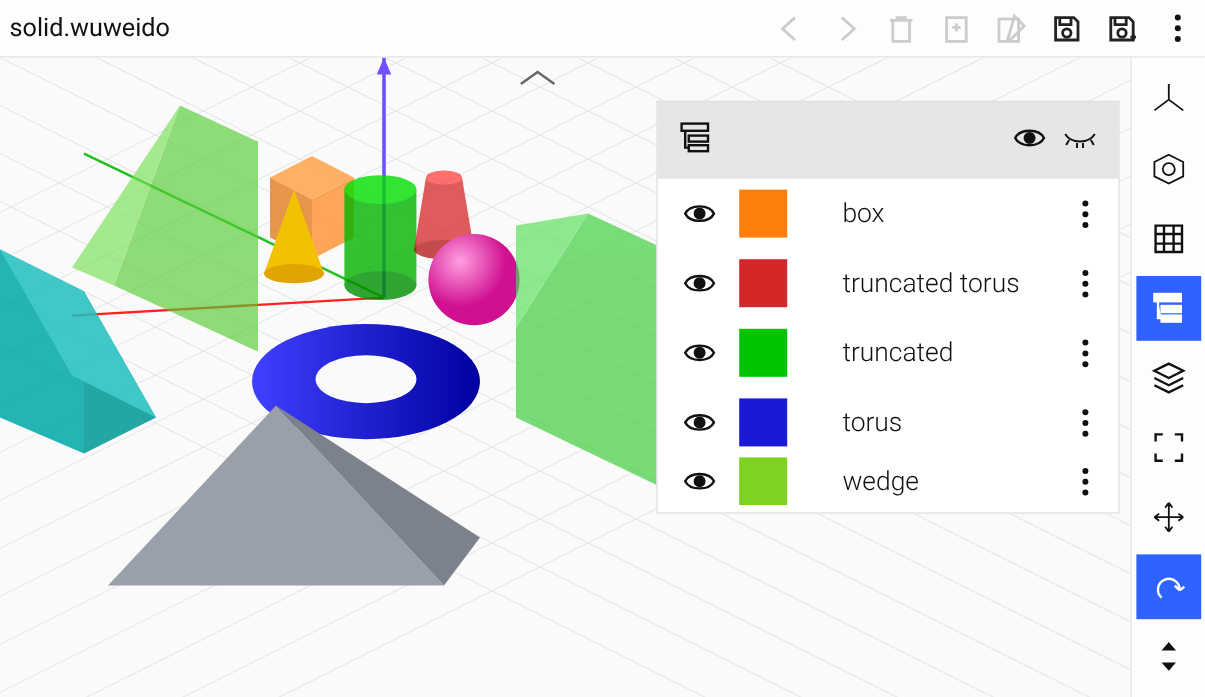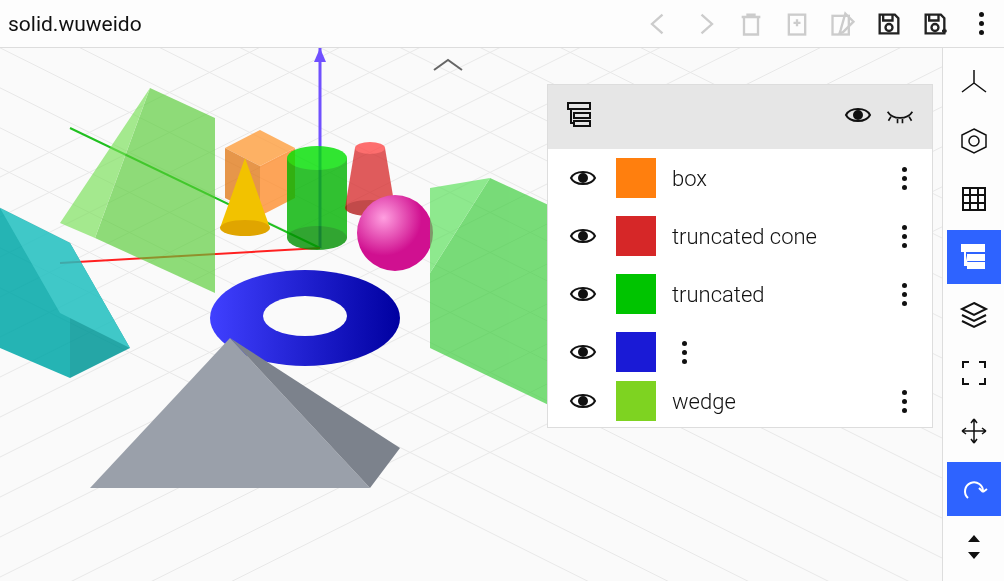--- a/index.html
+++ b/index.html
@@ -23,21 +23,21 @@
   .chev-up svg { width:36px; height:20px; stroke:#666; stroke-width:2; fill:none; }
   
   .objects { position:absolute; top:36px; left:547px; width:386px; background:#fff; border:1px solid #ddd; display:flex; flex-direction:column; padding-bottom:6px; }
   .objects-header { height:64px; background:#e6e6e6; display:flex; align-items:center; padding:0 18px; gap:14px; }
   .objects-header .hspacer { flex:1; }
   .objects-header svg { width:28px; height:28px; stroke:#111; stroke-width:2; fill:none; }
   .obj-row { height:58px; display:flex; align-items:center; padding:0 16px 0 18px; gap:16px; cursor:pointer; }
   .eye { width:34px; display:flex; justify-content:center; }
   .eye svg { width:28px; height:20px; stroke:#111; stroke-width:2; fill:none; }
   .swatch { width:40px; height:40px; flex:0 0 40px; }
-  .obj-label { font-size:22px; font-weight:300; color:#111; flex:1; white-space:nowrap; overflow:hidden; }
+  .obj-label { font-size:22px; font-weight:300; color:#111; flex:1; white-space:nowrap; overflow:hidden;margin-left:30px; }
   .row-dots { display:flex; flex-direction:column; gap:4px; align-items:center; width:24px; cursor:pointer;}
   .row-dots span { width:5px; height:5px; border-radius:50%; background:#111; }
   
   .sidebar { border-left:1px solid #ddd; display:flex; flex-direction:column; align-items:center; padding-top:6px; background:#fdfdfd;}
   .side-btn { width:54px; height:54px; display:flex; align-items:center; justify-content:center; cursor:pointer; margin:2px 0;}
   .side-btn.active { background:#2e63ff; }
   .side-btn.active svg { stroke:#fff; fill:#fff; }
   .side-btn svg { width:30px; height:30px; stroke:#111; stroke-width:2; fill:none; }
   .side-btn.thin svg { stroke-width:1.5; }
 </style>
@@ -251,21 +251,21 @@
             </div>
         </div>
         <div class="obj-row">
           <div class="eye">
               <svg viewBox="0 0 28 20">
                 <path d="M2 10 C6 2 22 2 26 10 C22 18 6 18 2 10 Z"></path>
                 <circle cx="14" cy="10" r="4" fill="#111"></circle>
               </svg>
             </div>
           <div class="swatch" style="background:#d62728"></div>
-          <div class="obj-label">truncated cone</div>
+          <div class="obj-label">truncated torus</div>
           <div class="row-dots">
               <span></span>
               <span></span>
               <span></span>
             </div>
         </div>
         <div class="obj-row">
           <div class="eye">
               <svg viewBox="0 0 28 20">
                 <path d="M2 10 C6 2 22 2 26 10 C22 18 6 18 2 10 Z"></path>
@@ -281,20 +281,21 @@
             </div>
         </div>
         <div class="obj-row">
           <div class="eye">
               <svg viewBox="0 0 28 20">
                 <path d="M2 10 C6 2 22 2 26 10 C22 18 6 18 2 10 Z"></path>
                 <circle cx="14" cy="10" r="4" fill="#111"></circle>
               </svg>
             </div>
           <div class="swatch" style="background:#1a1ad6"></div>
+          <div class="obj-label">torus</div>
           <div class="row-dots">
               <span></span>
               <span></span>
               <span></span>
             </div>
         </div>
         <div class="obj-row" style="height:40px; overflow:hidden;justify-content:flex-end;">
           <div class="eye">
               <svg viewBox="0 0 28 20">
                 <path d="M2 10 C6 2 22 2 26 10 C22 18 6 18 2 10 Z"></path>

